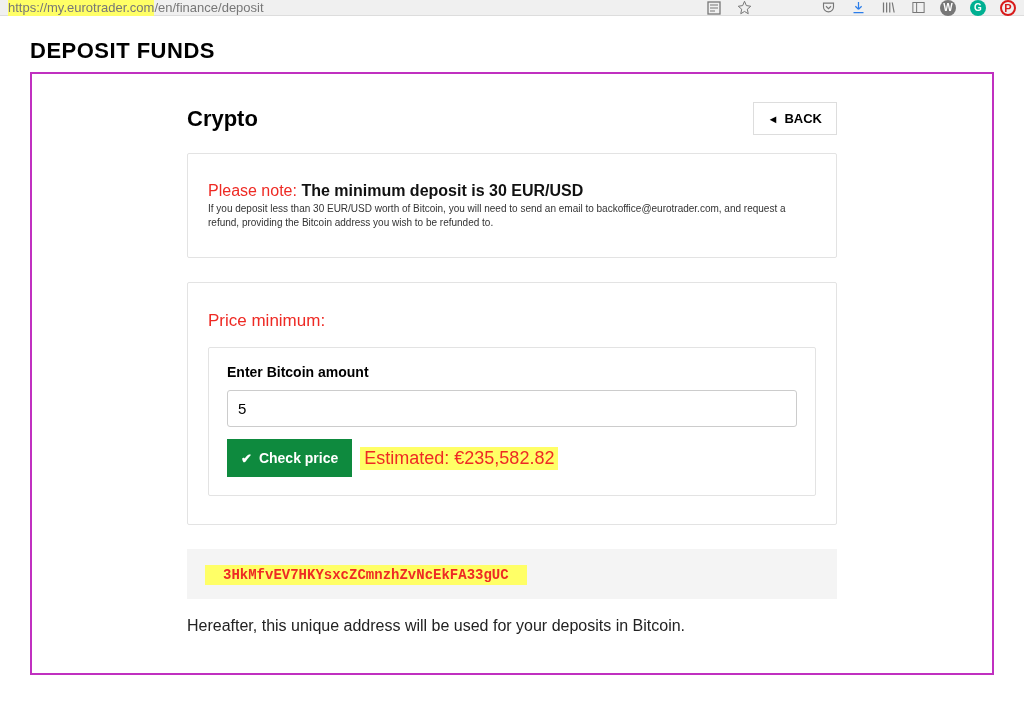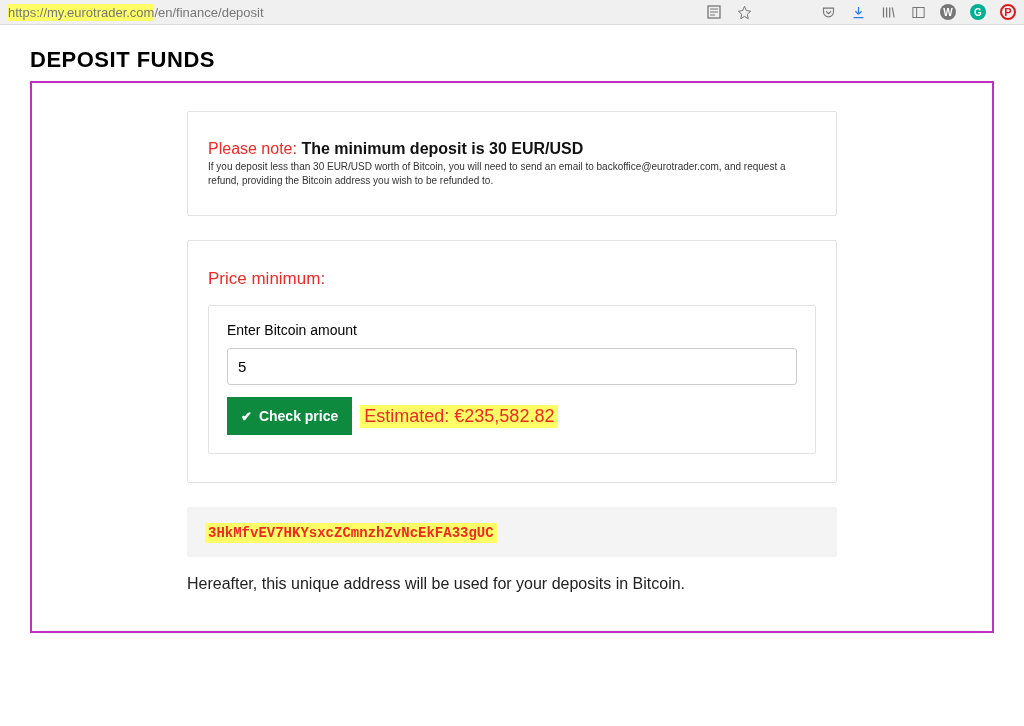--- a/index.html
+++ b/index.html
@@ -1,18 +1,18 @@
 <!DOCTYPE html>
 <html><head>
 <meta charset="utf-8">
 <style>
   * { box-sizing: border-box; margin: 0; padding: 0; }
   body { font-family: Arial, Helvetica, sans-serif; background: #fff; width: 1024px; height: 726px; overflow: hidden; }
   
-  .addr-bar { height: 25px; background: #f0f0f0; border-bottom: 1px solid #ddd; display: flex; align-items: center; padding: 0 8px; font-size: 13px; color: #777; }
+  .addr-bar { height: 16px; background: #f0f0f0; border-bottom: 1px solid #ddd; display: flex; align-items: center; padding: 0 8px; font-size: 13px; color: #777; }
   .url { flex: 1; }
   .url-hl { background: #ffff66; padding: 1px 0; }
   .addr-icons { display: flex; gap: 14px; align-items: center; }
   .addr-icon { width: 16px; height: 16px; display: flex; align-items: center; justify-content: center; color: #555; }
   .circ { width: 16px; height: 16px; border-radius: 50%; display: flex; align-items: center; justify-content: center; font-size: 10px; font-weight: bold; }
   .circ.dark { background: #777; color: #fff; }
   .circ.green { background: #00b092; color: #fff; }
   .circ.red { border: 2px solid #d81b1b; color: #d81b1b; font-size: 11px; }
   
   .page-title { font-size: 22px; font-weight: 900; letter-spacing: 0.5px; margin: 22px 0 8px 30px; font-family: Arial Black, Arial, sans-serif; }
@@ -28,31 +28,31 @@
   
   .card { border: 1px solid #e3e3e3; border-radius: 2px; padding: 28px 20px; margin-bottom: 24px; }
   .red-label { color: #ee2a24; font-weight: 400; font-size: 16px; }
   .bold-inline { font-weight: 700; color:#111; }
   .note-body { font-size: 10px; color:#333; line-height: 1.35; margin-top: 2px; }
   
   .price-title { color:#ee2a24; font-size: 17px; margin-bottom: 2px; }
   .price-body { font-size: 15px; color:#333; line-height:1.35; }
   
   .input-box { border:1px solid #e3e3e3; border-radius:2px; padding: 16px 18px 18px 18px; margin-top: 16px; }
-  .input-label { font-size: 14px; font-weight:400; margin-bottom: 10px; }
+  .input-label { font-size: 14px; font-weight:700; margin-bottom: 10px; }
   .amount-input { width:100%; border:1px solid #ccc; border-radius:3px; padding: 9px 10px; font-size:15px; margin-bottom: 12px; }
   .check-row { display:flex; align-items:center; gap: 8px; }
   .check-btn { background:#0e8a3e; color:#fff; border:none; padding: 11px 14px; font-size:14px; font-weight:700; display:flex; align-items:center; gap:7px; cursor:pointer; }
   .check-btn .chk { font-size:13px; }
   .estimated { color:#ee2a24; font-size:18px; font-weight:500; background:#ffff66; padding: 1px 4px; }
   
   .plain-text { font-size: 16px; color:#222; margin: 10px 0 18px 0; }
   
   .addr-box { background:#f4f4f4; padding: 16px 18px; margin-bottom: 18px; }
-  .bitcoin-address { font-family: "Courier New", monospace; color:#ee2a24; font-size:14px; font-weight: bold; background:#ffff66; padding: 2px 3px; }
+  .bitcoin-address { font-family: "Courier New", monospace; color:#ee2a24; font-size:14px; font-weight: bold; background:#ffff66; padding: 2px 18px; }
   
   svg { display:block; }
 </style>
 </head>
 <body>
 
 <div class="addr-bar">
   <div class="url">
     <span class="url-hl">https://my.eurotrader.com</span><span>/en/finance/deposit</span>
   </div>
@@ -99,20 +99,27 @@
     <span class="circ dark">W</span>
     <span class="circ green">G</span>
     <span class="circ red">P</span>
   </div>
 </div>
 
 <div class="page-title">DEPOSIT FUNDS</div>
 
 <div class="frame">
   <div class="inner">
+    <div class="section-header">
+      <div class="section-title">Crypto</div>
+      <button class="back-btn">
+        <span class="arr">◄</span>
+        <span>BACK</span>
+      </button>
+    </div>
 
     <div class="card">
       <div>
         <span class="red-label">Please note:</span>
         <span class="bold-inline">The minimum deposit is 30 EUR/USD</span>
       </div>
       <div class="note-body">If you deposit less than 30 EUR/USD worth of Bitcoin, you will need to send an email to backoffice@eurotrader.com, and request a refund, providing the Bitcoin address you wish to be refunded to.</div>
     </div>
 
     <div class="card">

